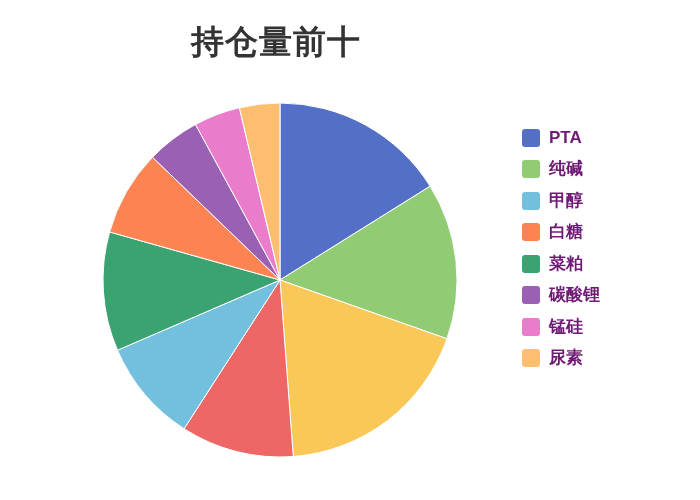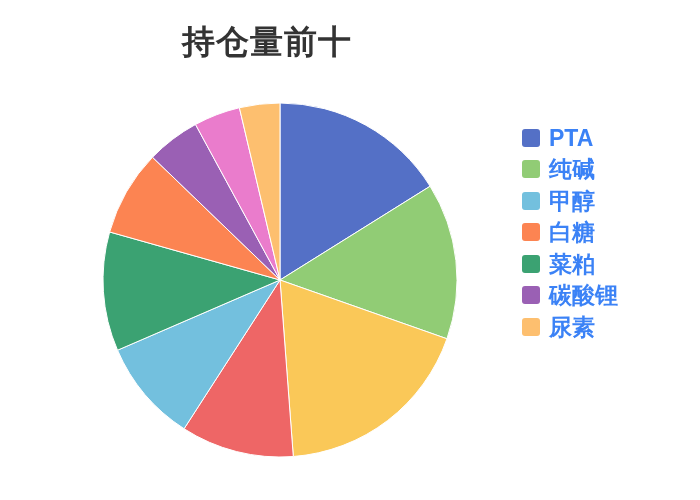--- a/index.html
+++ b/index.html
@@ -14,21 +14,21 @@
     overflow: hidden;
     position: relative;
   }
   #page {
     position: relative;
     width: 700px;
     height: 500px;
   }
   #chart-title {
     position: absolute;
-    left: 7px;
+    left: 16px;
     top: 22px;
     width: 520px;
     text-align: center;
     font-size: 33px;
     font-weight: bold;
     color: #333333;
     letter-spacing: 1px;
     line-height: 40px;
     white-space: nowrap;
   }
@@ -59,23 +59,23 @@
     height: 31.5px;
   }
   .legend-swatch {
     width: 18px;
     height: 18px;
     border-radius: 3px;
     flex: 0 0 auto;
     margin-right: 9px;
   }
   .legend-label {
-    font-size: 23px;
+    font-size: 17px;
     font-weight: bold;
-    color: #3b82f6;
+    color: #701a75;
     white-space: nowrap;
     line-height: 26px;
   }
 </style>
 </head>
 <body>
 
 <div id="page">
 
   <div id="chart-title">持仓量前十</div>
@@ -116,18 +116,22 @@
       </div>
       <div class="legend-item">
         <span class="legend-swatch" style="background: rgb(59, 162, 114);"></span>
         <span class="legend-label">菜粕</span>
       </div>
       <div class="legend-item">
         <span class="legend-swatch" style="background: rgb(154, 96, 180);"></span>
         <span class="legend-label">碳酸锂</span>
       </div>
       <div class="legend-item">
+        <span class="legend-swatch" style="background: rgb(234, 124, 204);"></span>
+        <span class="legend-label">锰硅</span>
+      </div>
+      <div class="legend-item">
         <span class="legend-swatch" style="background: rgb(253, 191, 111);"></span>
         <span class="legend-label">尿素</span>
       </div>
     </div>
 
 </div>
 
 </body></html>

